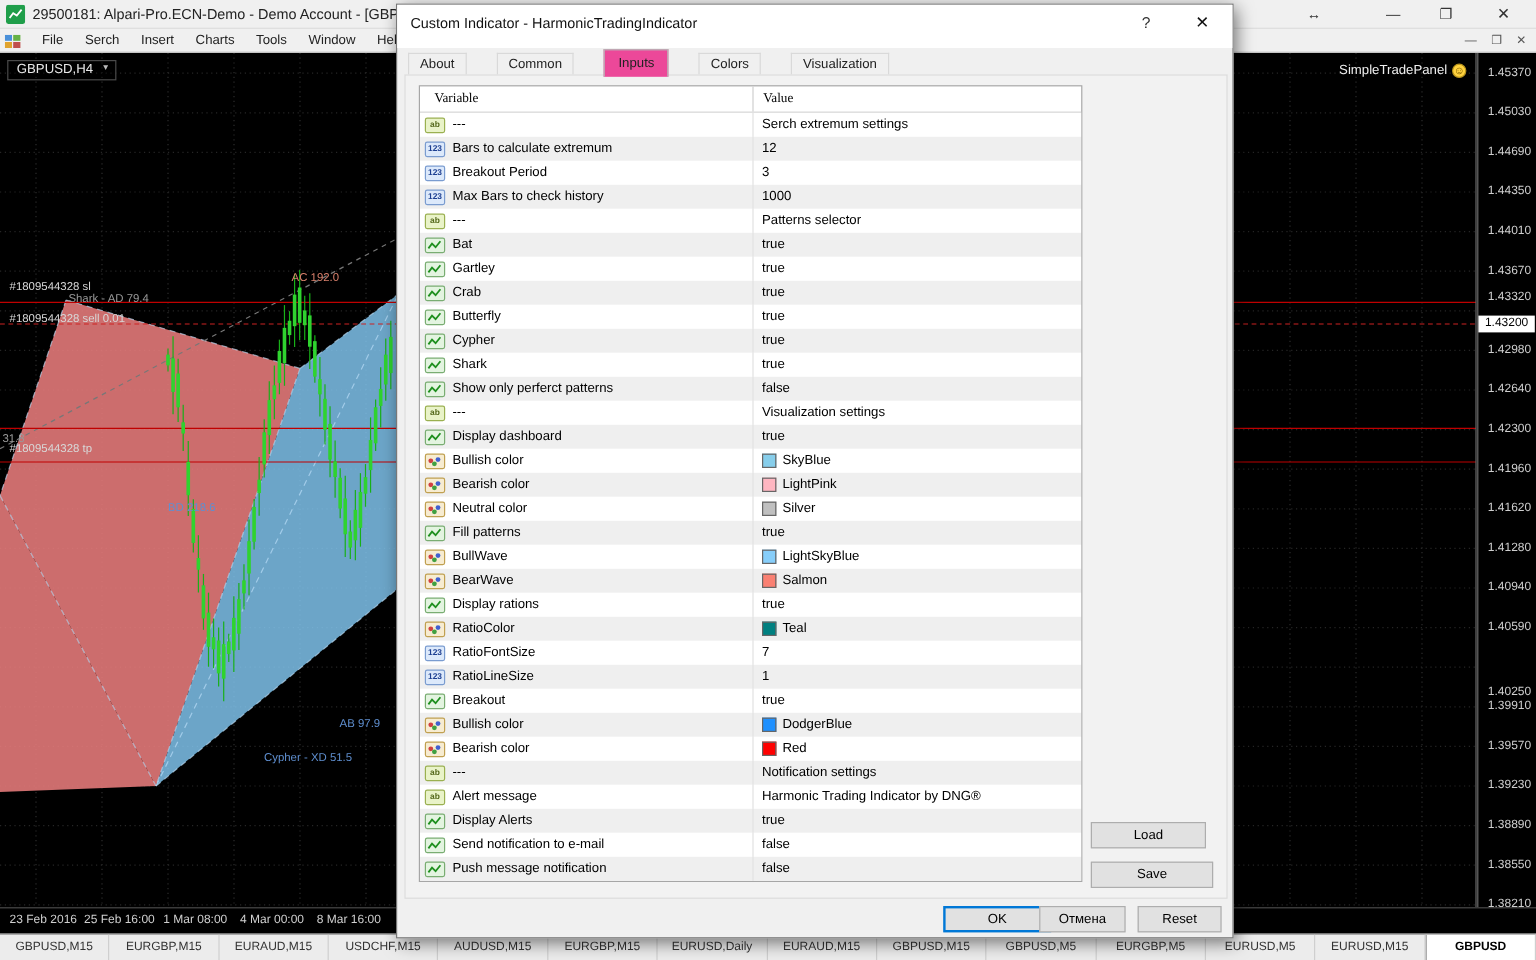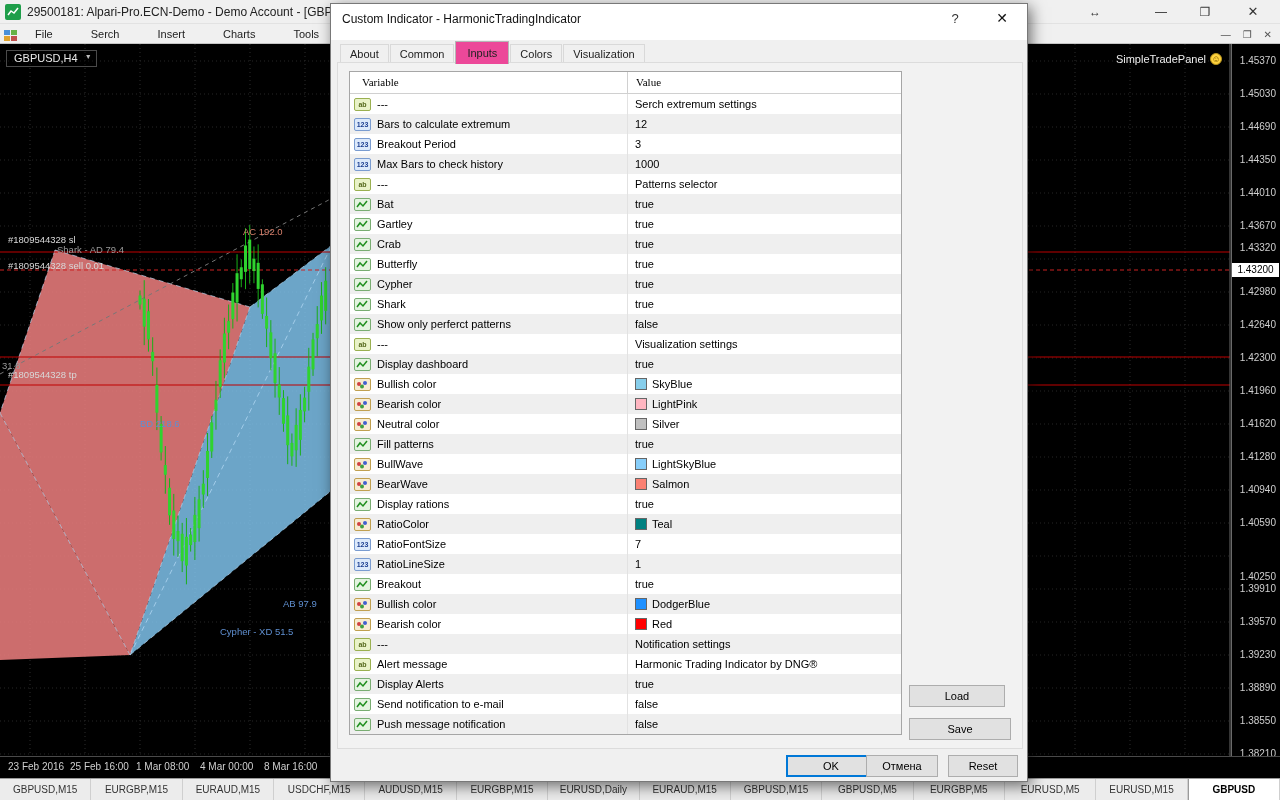--- a/index.html
+++ b/index.html
@@ -40,21 +40,21 @@
   .tabbar{position:absolute;left:0;top:778px;width:1280px;height:22px;background:#ececec;border-top:1px solid #9a9a9a;display:flex;z-index:1;}
   .chart-tab{flex:1;font-size:10px;color:#333;text-align:center;line-height:21px;border-right:1px solid #cfcfcf;overflow:hidden;white-space:nowrap;cursor:default;}
   .chart-tab.active{background:#fff;font-weight:bold;color:#000;border-left:1px solid #9a9a9a;}
 
   
   .dialog{position:absolute;left:330px;top:3px;width:698px;height:779px;background:#f0f0f0;border:1px solid #787878;box-shadow:3px 4px 14px rgba(0,0,0,.55);z-index:100;}
   .dlg-title{position:absolute;left:0;top:0;width:100%;height:36px;background:#fff;}
   .dlg-title .t{position:absolute;left:11px;top:8px;font-size:12px;color:#111;}
   .dlg-help{position:absolute;right:62px;top:7px;font-size:13px;color:#333;width:20px;text-align:center;}
   .dlg-close{position:absolute;right:14px;top:6px;font-size:14px;color:#111;width:22px;text-align:center;}
-  .dlg-tabs{position:absolute;left:9px;top:37px;display:flex;align-items:flex-end;}
+  .dlg-tabs{position:absolute;left:9px;top:37px;display:flex;align-items:flex-end;gap:24px;}
   .dlg-tab{font-size:11px;color:#222;padding:3px 9px 4px;border:1px solid #d9d9d9;border-bottom:none;background:#f0f0f0;margin-right:1px;}
   .dlg-tab.active{background:#ec4899;border-color:#b6b6b6;padding:5px 11px 5px;position:relative;z-index:2;}
   .dlg-page{position:absolute;left:6px;top:58px;width:686px;height:687px;border:1px solid #dcdcdc;background:#f2f2f2;}
   .prop-table{position:absolute;left:18px;top:67px;width:553px;background:#fff;border:1px solid #a6a6a6;z-index:2;}
   .pt-header{display:grid;grid-template-columns:277px 1fr;height:22px;border-bottom:1px solid #d0d0d0;}
   .pt-header span{font-size:11px;color:#000;line-height:21px;padding-left:12px;font-family:Liberation Serif, serif;}
   .pt-header span:last-child{border-left:1px solid #d0d0d0;padding-left:8px;}
   .pt-row{display:grid;grid-template-columns:277px 1fr;height:20px;background:#fff;}
   .pt-row.alt{background:#efefef;}
   .pt-var{display:flex;align-items:center;overflow:hidden;}
@@ -94,21 +94,21 @@
 
   <div class="menubar">
     <span class="menu-grid-icon">
       <svg width="14" height="12">
           <rect x="0" y="0" width="6" height="5" fill="#4a90d9"></rect>
           <rect x="7" y="0" width="6" height="5" fill="#67b246"></rect>
           <rect x="0" y="6" width="6" height="5" fill="#e0a32e"></rect>
           <rect x="7" y="6" width="6" height="5" fill="#c0504d"></rect>
         </svg>
     </span>
-    <div id="menu-items" style="display:flex;gap:20px;">
+    <div id="menu-items" style="display:flex;">
         <span class="menu-item">File</span>
         <span class="menu-item">Serch</span>
         <span class="menu-item">Insert</span>
         <span class="menu-item">Charts</span>
         <span class="menu-item">Tools</span>
         <span class="menu-item">Window</span>
         <span class="menu-item">Help</span>
       </div>
     <div class="mdi-ctrls">
       <span>—</span>

